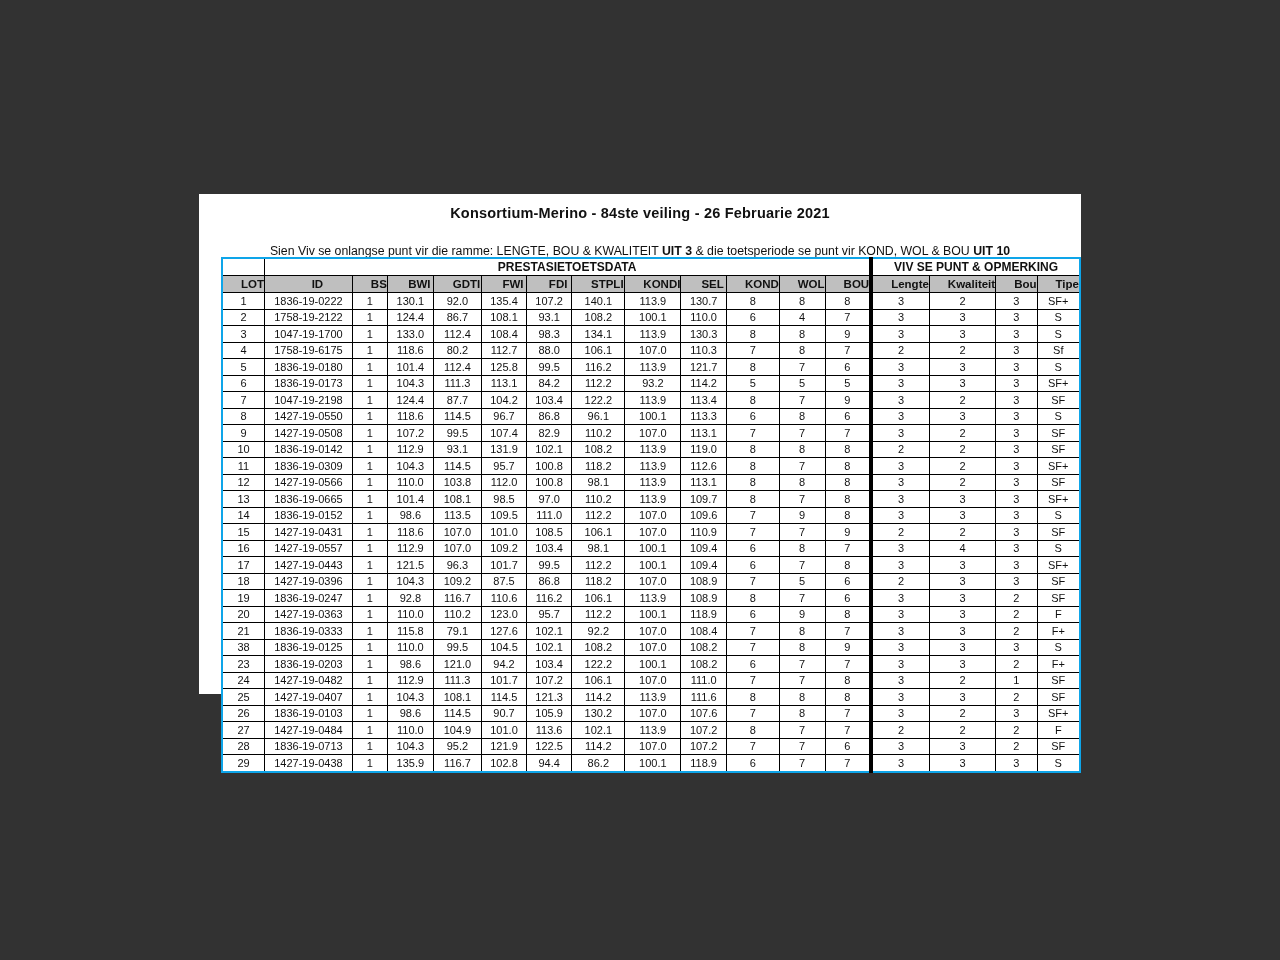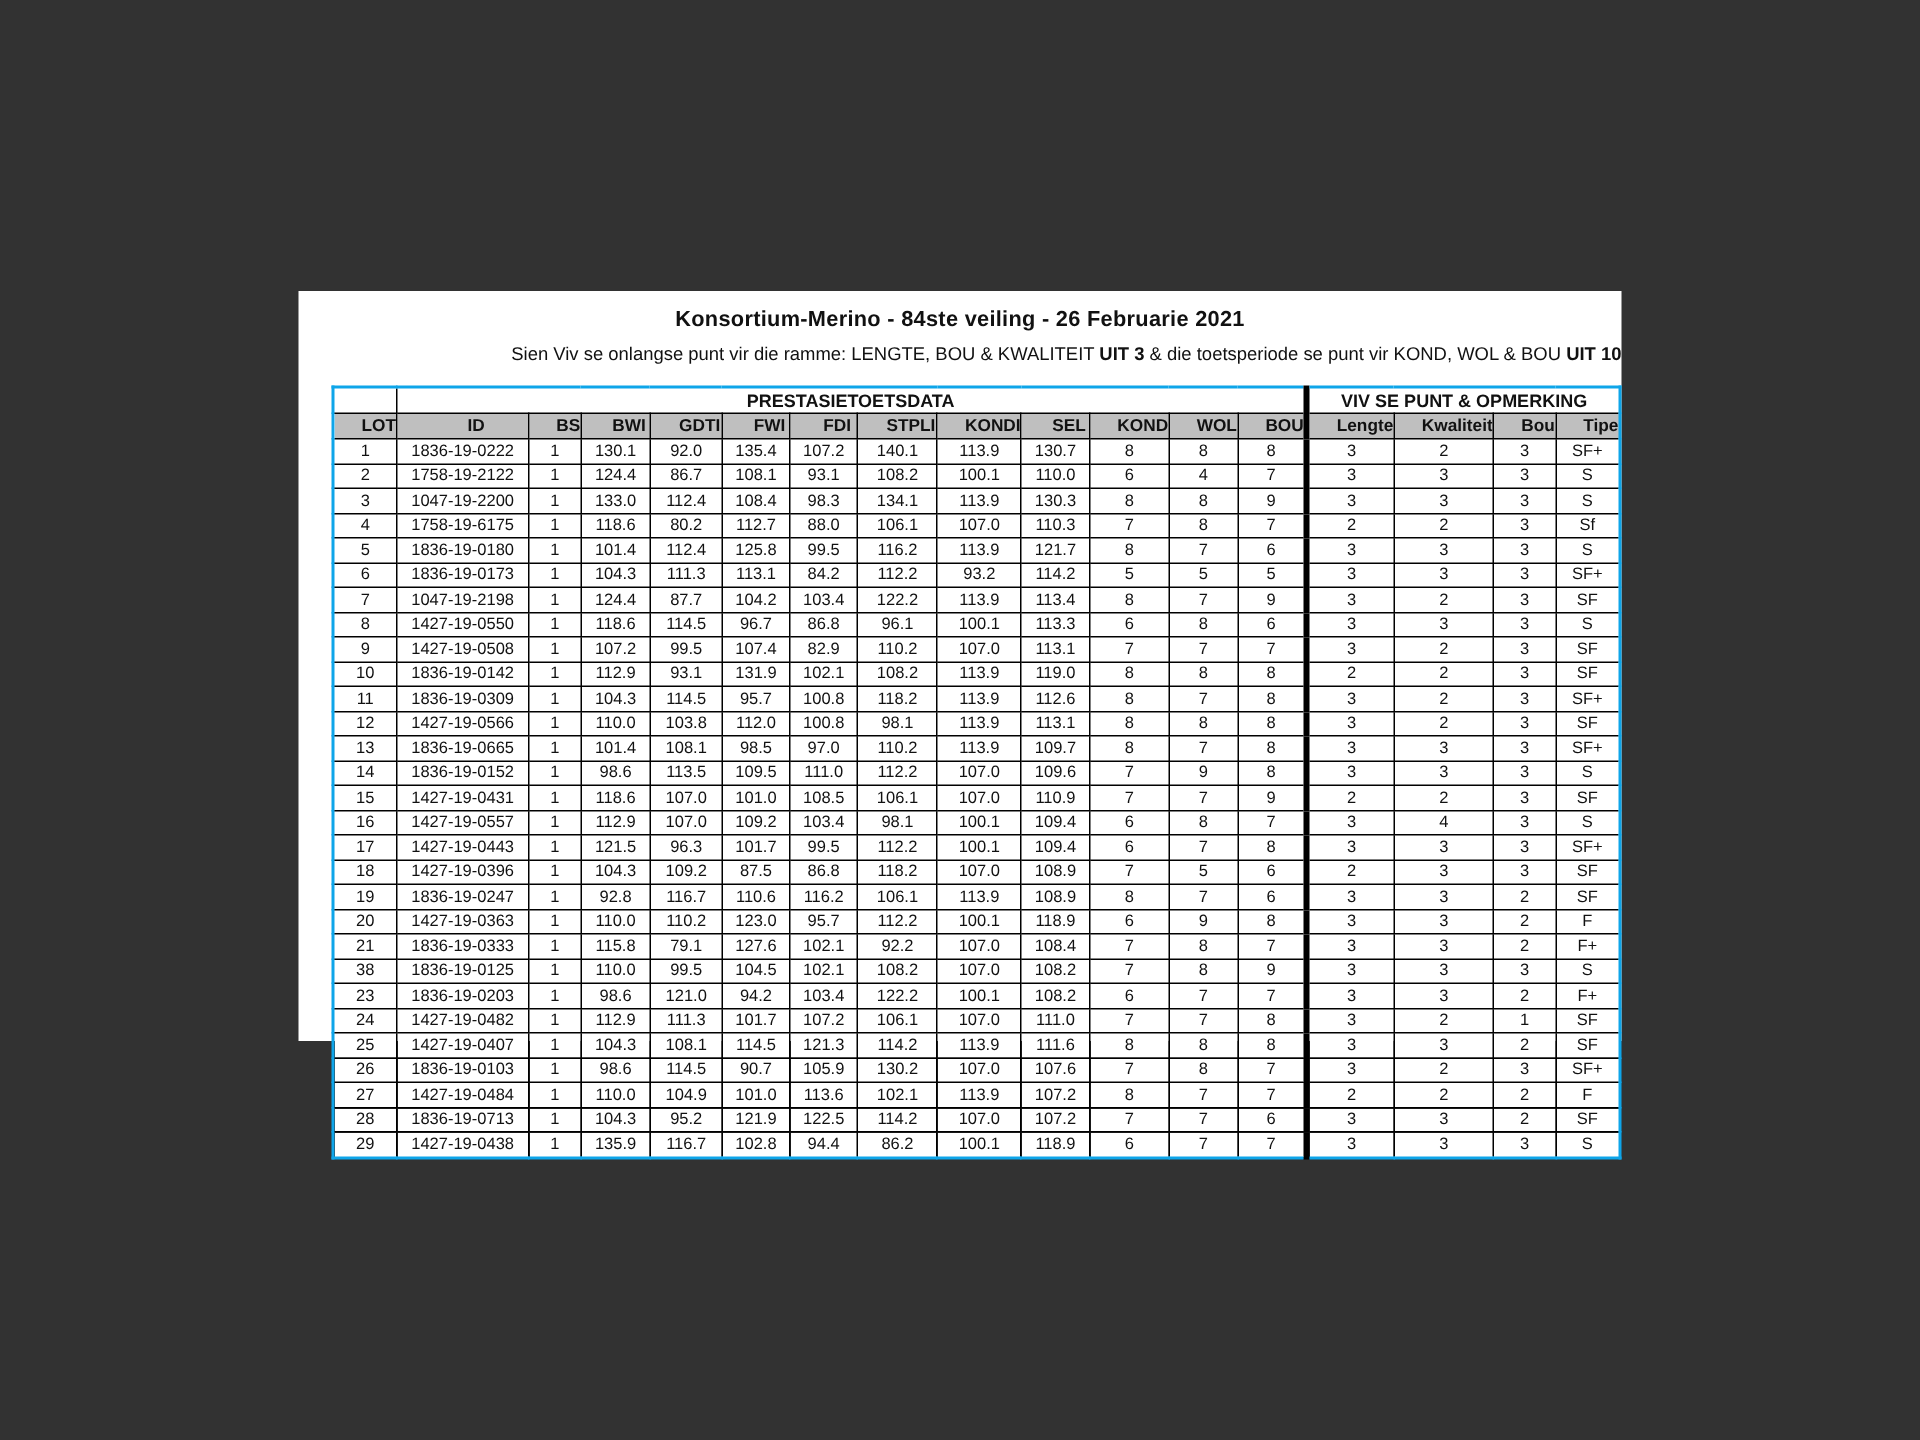--- a/index.html
+++ b/index.html
@@ -27,23 +27,23 @@
     color: #111111;
   }
   .doc-title {
     text-align: center;
     font-weight: bold;
     font-size: 14.5px;
     margin-top: 11px;
     letter-spacing: 0.2px;
   }
   .doc-subtitle {
-    text-align: right;
+    text-align: center;
     font-size: 12.3px;
-    margin-top: 8px;
+    margin-top: 23px;
   }
   .doc-subtitle b { font-weight: bold; }
   table.data-table {
     position: absolute;
     left: 22px;
     top: 63px;
     border-collapse: collapse;
     table-layout: fixed;
     border: 2px solid #0ea5e9;
   }
@@ -169,21 +169,21 @@
             <td>6</td>
             <td>4</td>
             <td>7</td>
             <td class="sec-div">3</td>
             <td>3</td>
             <td>3</td>
             <td>S</td>
           </tr>
           <tr>
             <td>3</td>
-            <td>1047-19-2200</td>
+            <td>1047-19-1700</td>
             <td>1</td>
             <td>133.0</td>
             <td>112.4</td>
             <td>108.4</td>
             <td>98.3</td>
             <td>134.1</td>
             <td>113.9</td>
             <td>130.3</td>
             <td>8</td>
             <td>8</td>

